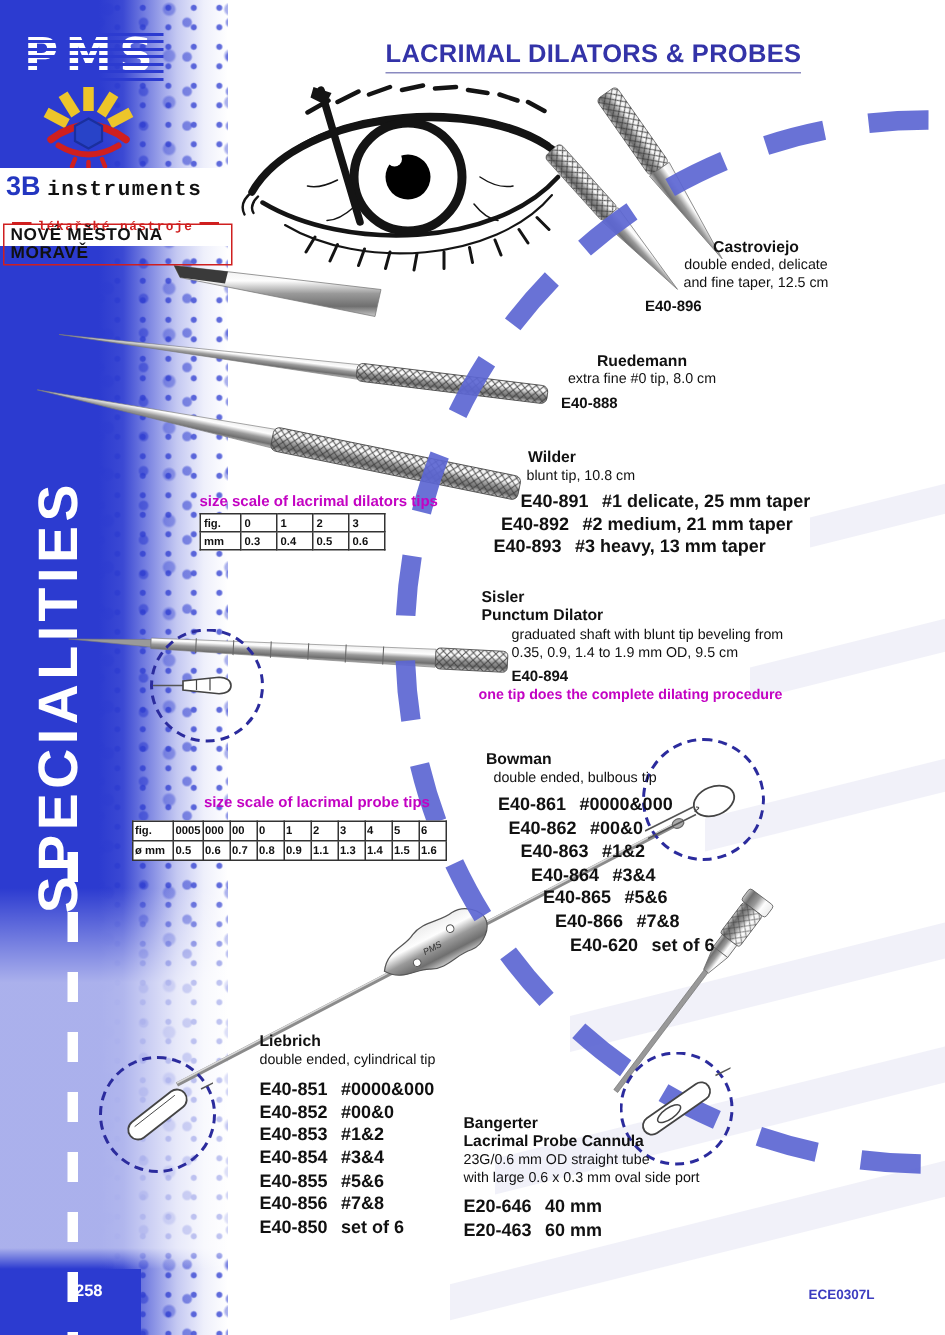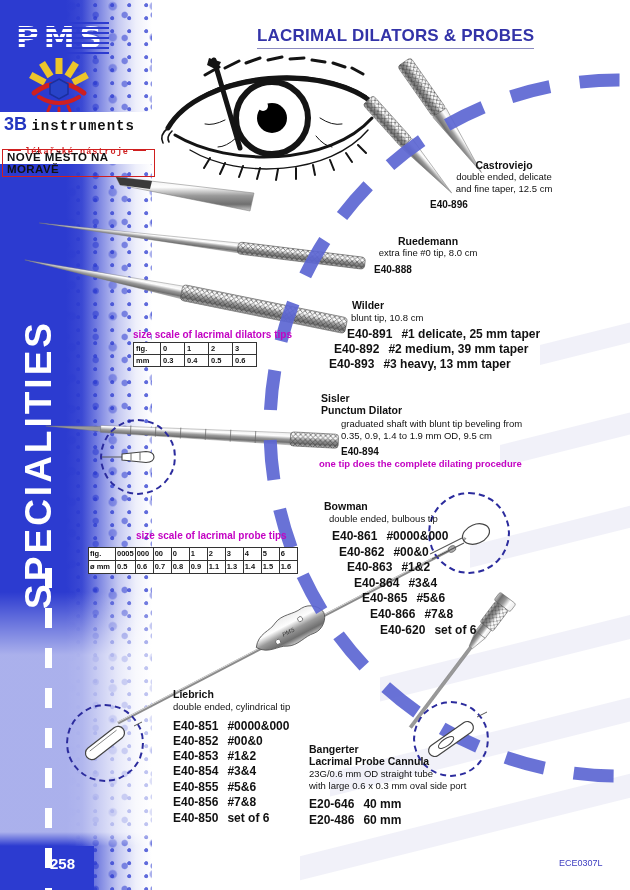--- a/index.html
+++ b/index.html
@@ -40,22 +40,22 @@
          border-bottom:1.5px solid #8a8ac0;padding-bottom:2px;z-index:5;}
   
   .pname{font-size:10.5px;font-weight:bold;z-index:6;}
   .pdesc{font-size:9.5px;z-index:6;line-height:12px;}
   .pcode{font-size:10px;font-weight:bold;z-index:6;}
   .codeline{font-size:12px;font-weight:bold;white-space:nowrap;z-index:6;}
   .codeline .d{margin-left:9px;}
   .c-center{text-align:center;}
   .mag{color:#c303c3;font-weight:bold;font-size:10px;z-index:6;}
   .note{color:#c303c3;font-weight:bold;font-size:9.5px;z-index:6;}
-  .pagenum{color:#fff;font-size:15px;font-weight:bold;z-index:6;}
-  .doccode{color:#3c3cc0;font-size:9px;font-weight:normal;z-index:6;margin-left:20px;}
+  .pagenum{color:#fff;font-size:11px;font-weight:bold;z-index:6;}
+  .doccode{color:#3c3cc0;font-size:9px;font-weight:bold;z-index:6;}
   
   .sizetable{border-collapse:collapse;table-layout:fixed;z-index:6;background:#fff;}
   .sizetable td{border:1px solid #333;background:#fff;font-size:7.5px;font-weight:bold;
                 padding:0 2px;height:11px;line-height:1;color:#111;overflow:hidden;}
   .t1 td{width:19px;} .t1 td:first-child{width:22px;}
   .t2 td{width:15px;height:12px;padding:0 1px;} .t2 td:first-child{width:24px;}
   
   .magcircle{border:2.5px dashed #2b2b9d;border-radius:50%;z-index:4;}
   .magcircle svg{position:absolute;left:0;top:0;}
   svg{display:block;}
@@ -248,21 +248,21 @@
 
   <div class="abs c-center" style="left:358px;top:235px;width:140px;z-index:6;">
     <div class="pname">Ruedemann</div>
     <div class="pdesc">extra fine #0 tip, 8.0 cm</div>
   </div>
   <div class="abs pcode" style="left:374px;top:264px;">E40-888</div>
 
   <div class="abs pname" style="left:352px;top:299px;">Wilder</div>
   <div class="abs pdesc" style="left:351px;top:312px;">blunt tip, 10.8 cm</div>
   <div class="abs codeline" style="left:347px;top:327px;"><span class="c">E40-891</span><span class="d">#1 delicate, 25 mm taper</span></div>
-  <div class="abs codeline" style="left:334px;top:342px;"><span class="c">E40-892</span><span class="d">#2 medium, 39 mm taper</span></div>
+  <div class="abs codeline" style="left:334px;top:342px;"><span class="c">E40-892</span><span class="d">#2 medium, 21 mm taper</span></div>
   <div class="abs codeline" style="left:329px;top:357px;"><span class="c">E40-893</span><span class="d">#3 heavy, 13 mm taper</span></div>
 
   <div class="abs mag" style="left:133px;top:329px;">size scale of lacrimal dilators tips</div>
   <table class="abs sizetable t1" style="left:133px;top:342px;">
     <tbody>
         <tr>
       <td>fig.</td>
       <td>0</td>
       <td>1</td>
       <td>2</td>
@@ -335,18 +335,18 @@
   <div class="abs codeline" style="left:173px;top:764px;"><span class="c">E40-854</span><span class="d">#3&amp;4</span></div>
   <div class="abs codeline" style="left:173px;top:780px;"><span class="c">E40-855</span><span class="d">#5&amp;6</span></div>
   <div class="abs codeline" style="left:173px;top:795px;"><span class="c">E40-856</span><span class="d">#7&amp;8</span></div>
   <div class="abs codeline" style="left:173px;top:811px;"><span class="c">E40-850</span><span class="d">set of 6</span></div>
 
   <div class="abs pname" style="left:309px;top:743px;">Bangerter</div>
   <div class="abs pname" style="left:309px;top:755px;">Lacrimal Probe Cannula</div>
   <div class="abs pdesc" style="left:309px;top:768px;">23G/0.6 mm OD straight tube</div>
   <div class="abs pdesc" style="left:309px;top:780px;">with large 0.6 x 0.3 mm oval side port</div>
   <div class="abs codeline" style="left:309px;top:797px;"><span class="c">E20-646</span><span class="d">40 mm</span></div>
-  <div class="abs codeline" style="left:309px;top:813px;"><span class="c">E20-486</span><span class="d">60 mm</span></div>
+  <div class="abs codeline" style="left:309px;top:813px;"><span class="c">E20-463</span><span class="d">60 mm</span></div>
 
   <div class="abs pagenum" style="left:50px;top:855px;">258</div>
   <div class="abs doccode" style="left:539px;top:858px;">ECE0307L</div>
 
 </div>
 
 </body></html>

